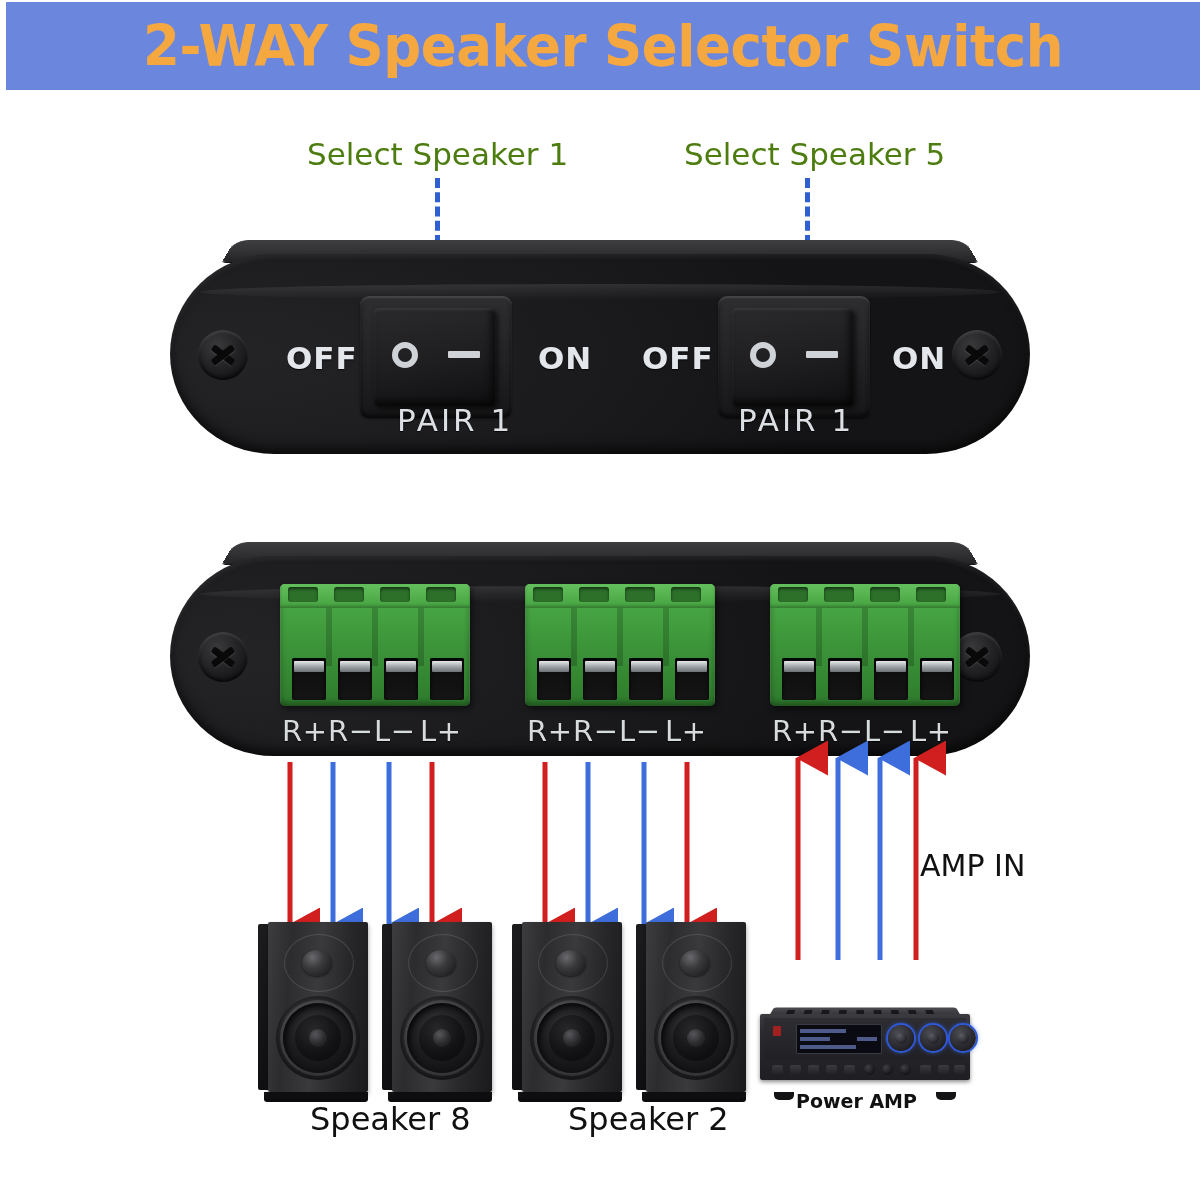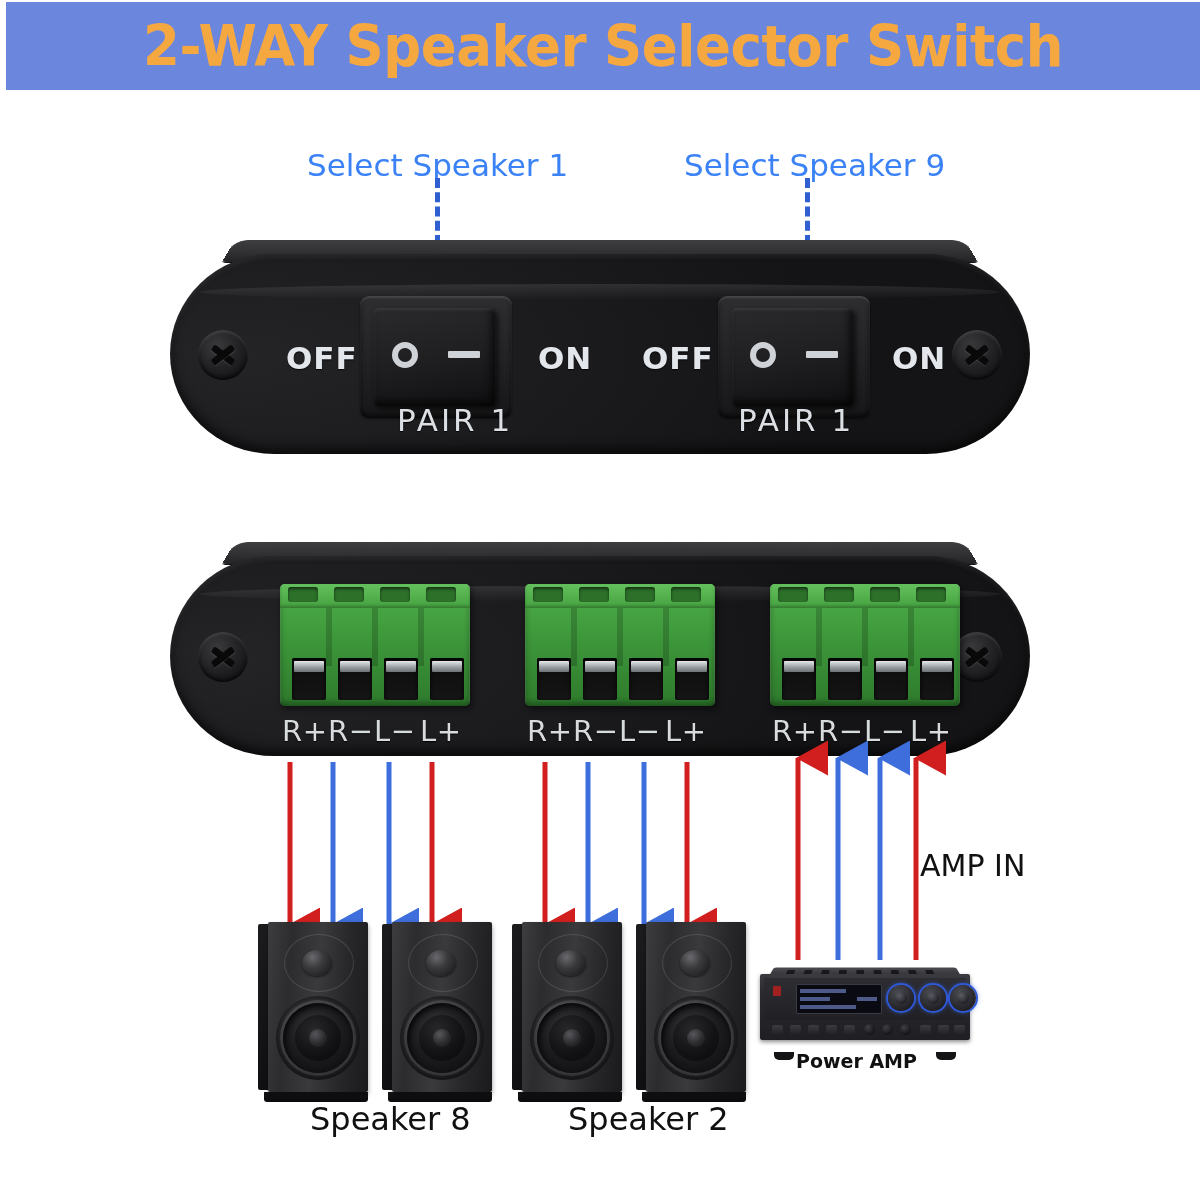--- a/index.html
+++ b/index.html
@@ -30,25 +30,24 @@
     font-weight: bold;
     font-size: 57px;
     letter-spacing: -0.5px;
     transform: scaleX(0.93);
     white-space: nowrap;
   }
 
   
   .callout {
     position: absolute;
-    color: #3b82f6;
+    color: #4d7c0f;
     font-family: "DejaVu Sans", sans-serif;
     font-size: 31px;
     white-space: nowrap;
-    margin-top: 11px;
   }
   .dashline {
     position: absolute;
     width: 0;
     border-left: 5px dashed #2f5fd0;
   }
 
   
   .device {
     position: absolute;
@@ -302,21 +301,21 @@
   }
   .spk-label {
     position: absolute;
     color: #111;
     font-family: "DejaVu Sans", sans-serif;
     font-size: 32px;
     white-space: nowrap;
   }
 
   
-  #amp { position: absolute; left: 760px; top: 960px; width: 210px; height: 92px; }
+  #amp { position: absolute; left: 760px; top: 1000px; width: 210px; height: 92px; }
   .amp-top {
     position: absolute;
     left: 8px; top: 0;
     width: 194px; height: 18px;
     background: linear-gradient(180deg,#4a4a4e 0%, #343438 100%);
     border-radius: 3px 3px 0 0;
     transform: perspective(220px) rotateX(52deg);
     transform-origin: bottom center;
   }
   .amp-vent {
@@ -425,21 +424,21 @@
 </head>
 <body>
 
 <div id="banner">
   <div id="banner-title">2-WAY Speaker Selector Switch</div>
 </div>
 
 <div class="callout" style="left:307px; top:136px;">Select Speaker 1</div>
 <div class="dashline" style="left:435px; top:178px; height:138px;"></div>
 
-<div class="callout" style="left:684px; top:136px;">Select Speaker 9</div>
+<div class="callout" style="left:684px; top:136px;">Select Speaker 5</div>
 <div class="dashline" style="left:805px; top:178px; height:138px;"></div>
 
 <div class="device" id="device-front">
   <div class="foot" style="left:110px; top:222px;"></div>
   <div class="foot" style="left:660px; top:222px;"></div>
 
   <div class="dev-top"></div>
   <div class="dev-body">
     <div class="dev-lip"></div>
 

